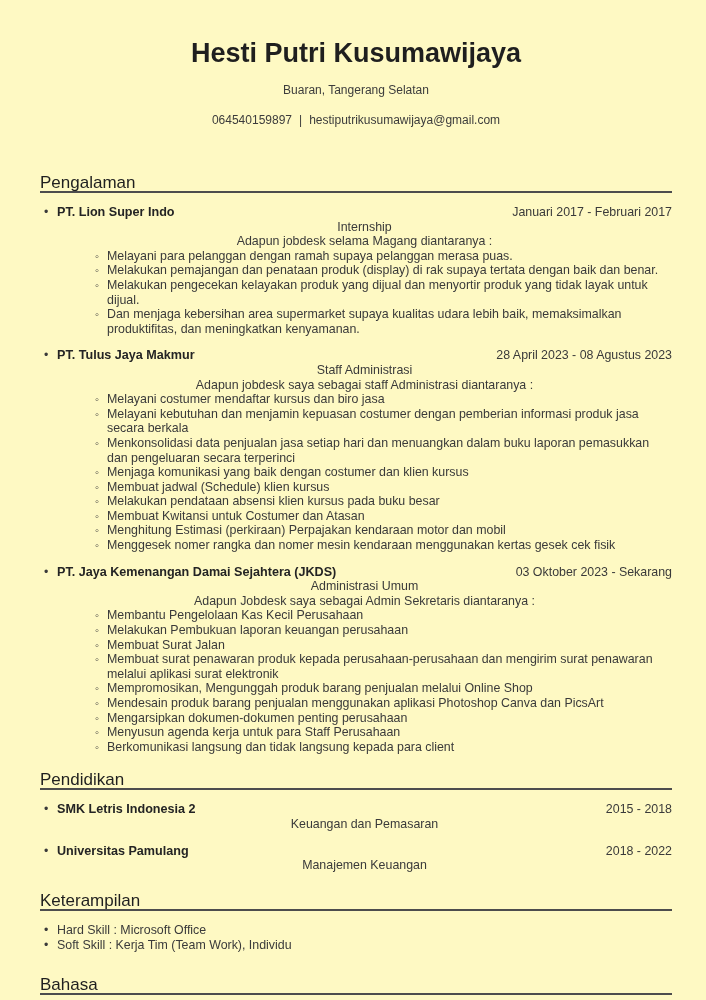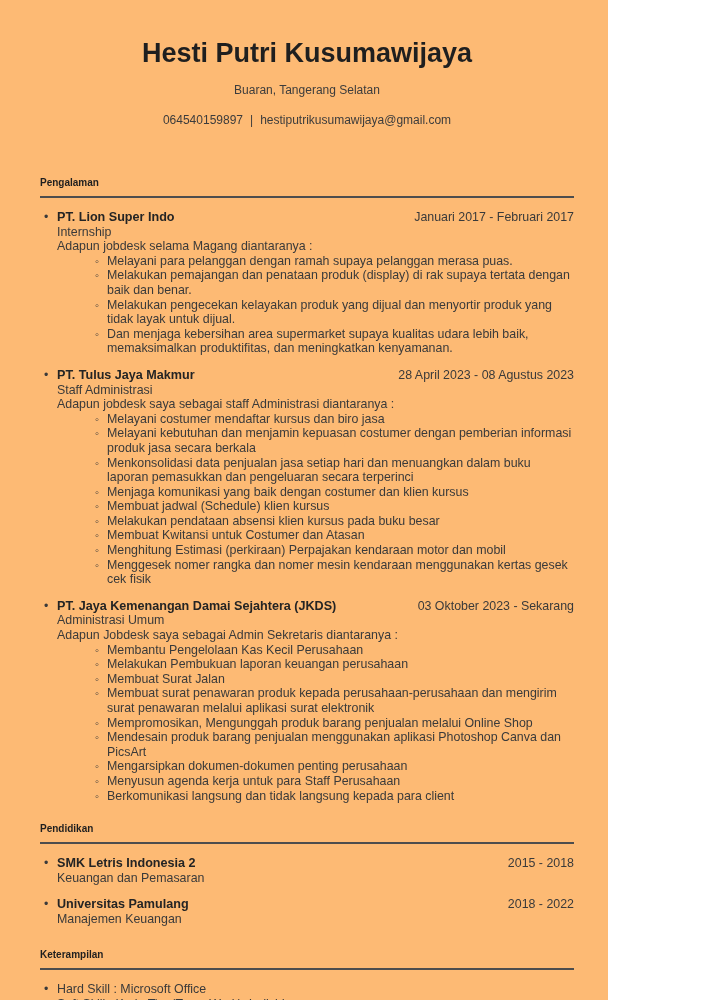--- a/index.html
+++ b/index.html
@@ -1,48 +1,48 @@
 <!DOCTYPE html>
 <html><head>
 <meta charset="utf-8">
 <style>
   html,body{margin:0;padding:0;background:#fff;}
   .page{
-    width:608px;height:1000px;box-sizing:border-box;
-    background:#fdba74;position:relative;overflow:hidden;
+    width:706px;height:1000px;box-sizing:border-box;
+    background:#fef9c3;position:relative;overflow:hidden;
     padding:38px 34px 0 40px;
     font-family:"Liberation Sans","DejaVu Sans",sans-serif;
     color:#3a3a3a;
   }
   .hdr{text-align:center;}
   .name{font-size:27px;font-weight:700;color:#1f1f1f;line-height:31px;}
   .hdr-line{font-size:12px;color:#3c3c3c;line-height:17px;margin-top:13px;}
   .hdr-line .sep{margin:0 7px;color:#3c3c3c;}
 
   .section{margin-top:0;}
   .sec-head{
-    font-size:10px;font-weight:700;color:#1f1f1f;
-    padding-bottom:5px;border-bottom:2px solid #4d4d4d;line-height:16px;
+    font-size:17px;font-weight:400;color:#1f1f1f;
+    border-bottom:2px solid #4d4d4d;line-height:16px;
   }
   .sec-exp{margin-top:46px;}
   .sec-edu{margin-top:18px;}
   .sec-skill{margin-top:20px;}
   .sec-lang{margin-top:24px;}
 
   .entry{margin-top:12px;}
   .entry-row{display:flex;align-items:flex-start;}
   .b-dot{
     flex:0 0 17px;font-size:12.4px;line-height:14.6px;color:#3a3a3a;
     text-align:left;padding-left:4px;box-sizing:border-box;
   }
   .entry-main{flex:1;min-width:0;}
   .entry-head{display:flex;justify-content:space-between;align-items:center;}
   .company{font-weight:700;font-size:12.6px;color:#242424;line-height:14.6px;}
   .dates{font-size:12.4px;color:#3a3a3a;line-height:14.6px;white-space:nowrap;padding-left:12px;}
-  .role,.intro{font-size:12.4px;line-height:14.6px;color:#3a3a3a;}
+  .role,.intro{font-size:12.4px;line-height:14.6px;color:#3a3a3a;text-align:center;}
 
   ul.duties{list-style:none;margin:0;padding:0 0 0 38px;}
   ul.duties li{display:flex;align-items:flex-start;font-size:12.4px;line-height:14.6px;color:#3a3a3a;}
   .b-circ{flex:0 0 12px;font-size:11px;line-height:14.6px;color:#3a3a3a;}
   .duty-text{flex:1;min-width:0;}
   .it{}
 
   ul.flat{list-style:none;margin:12px 0 0 0;padding:0;}
   ul.flat li{display:flex;align-items:flex-start;font-size:12.4px;line-height:15.2px;color:#3a3a3a;}
   ul.flat .b-dot{line-height:15.2px;}

